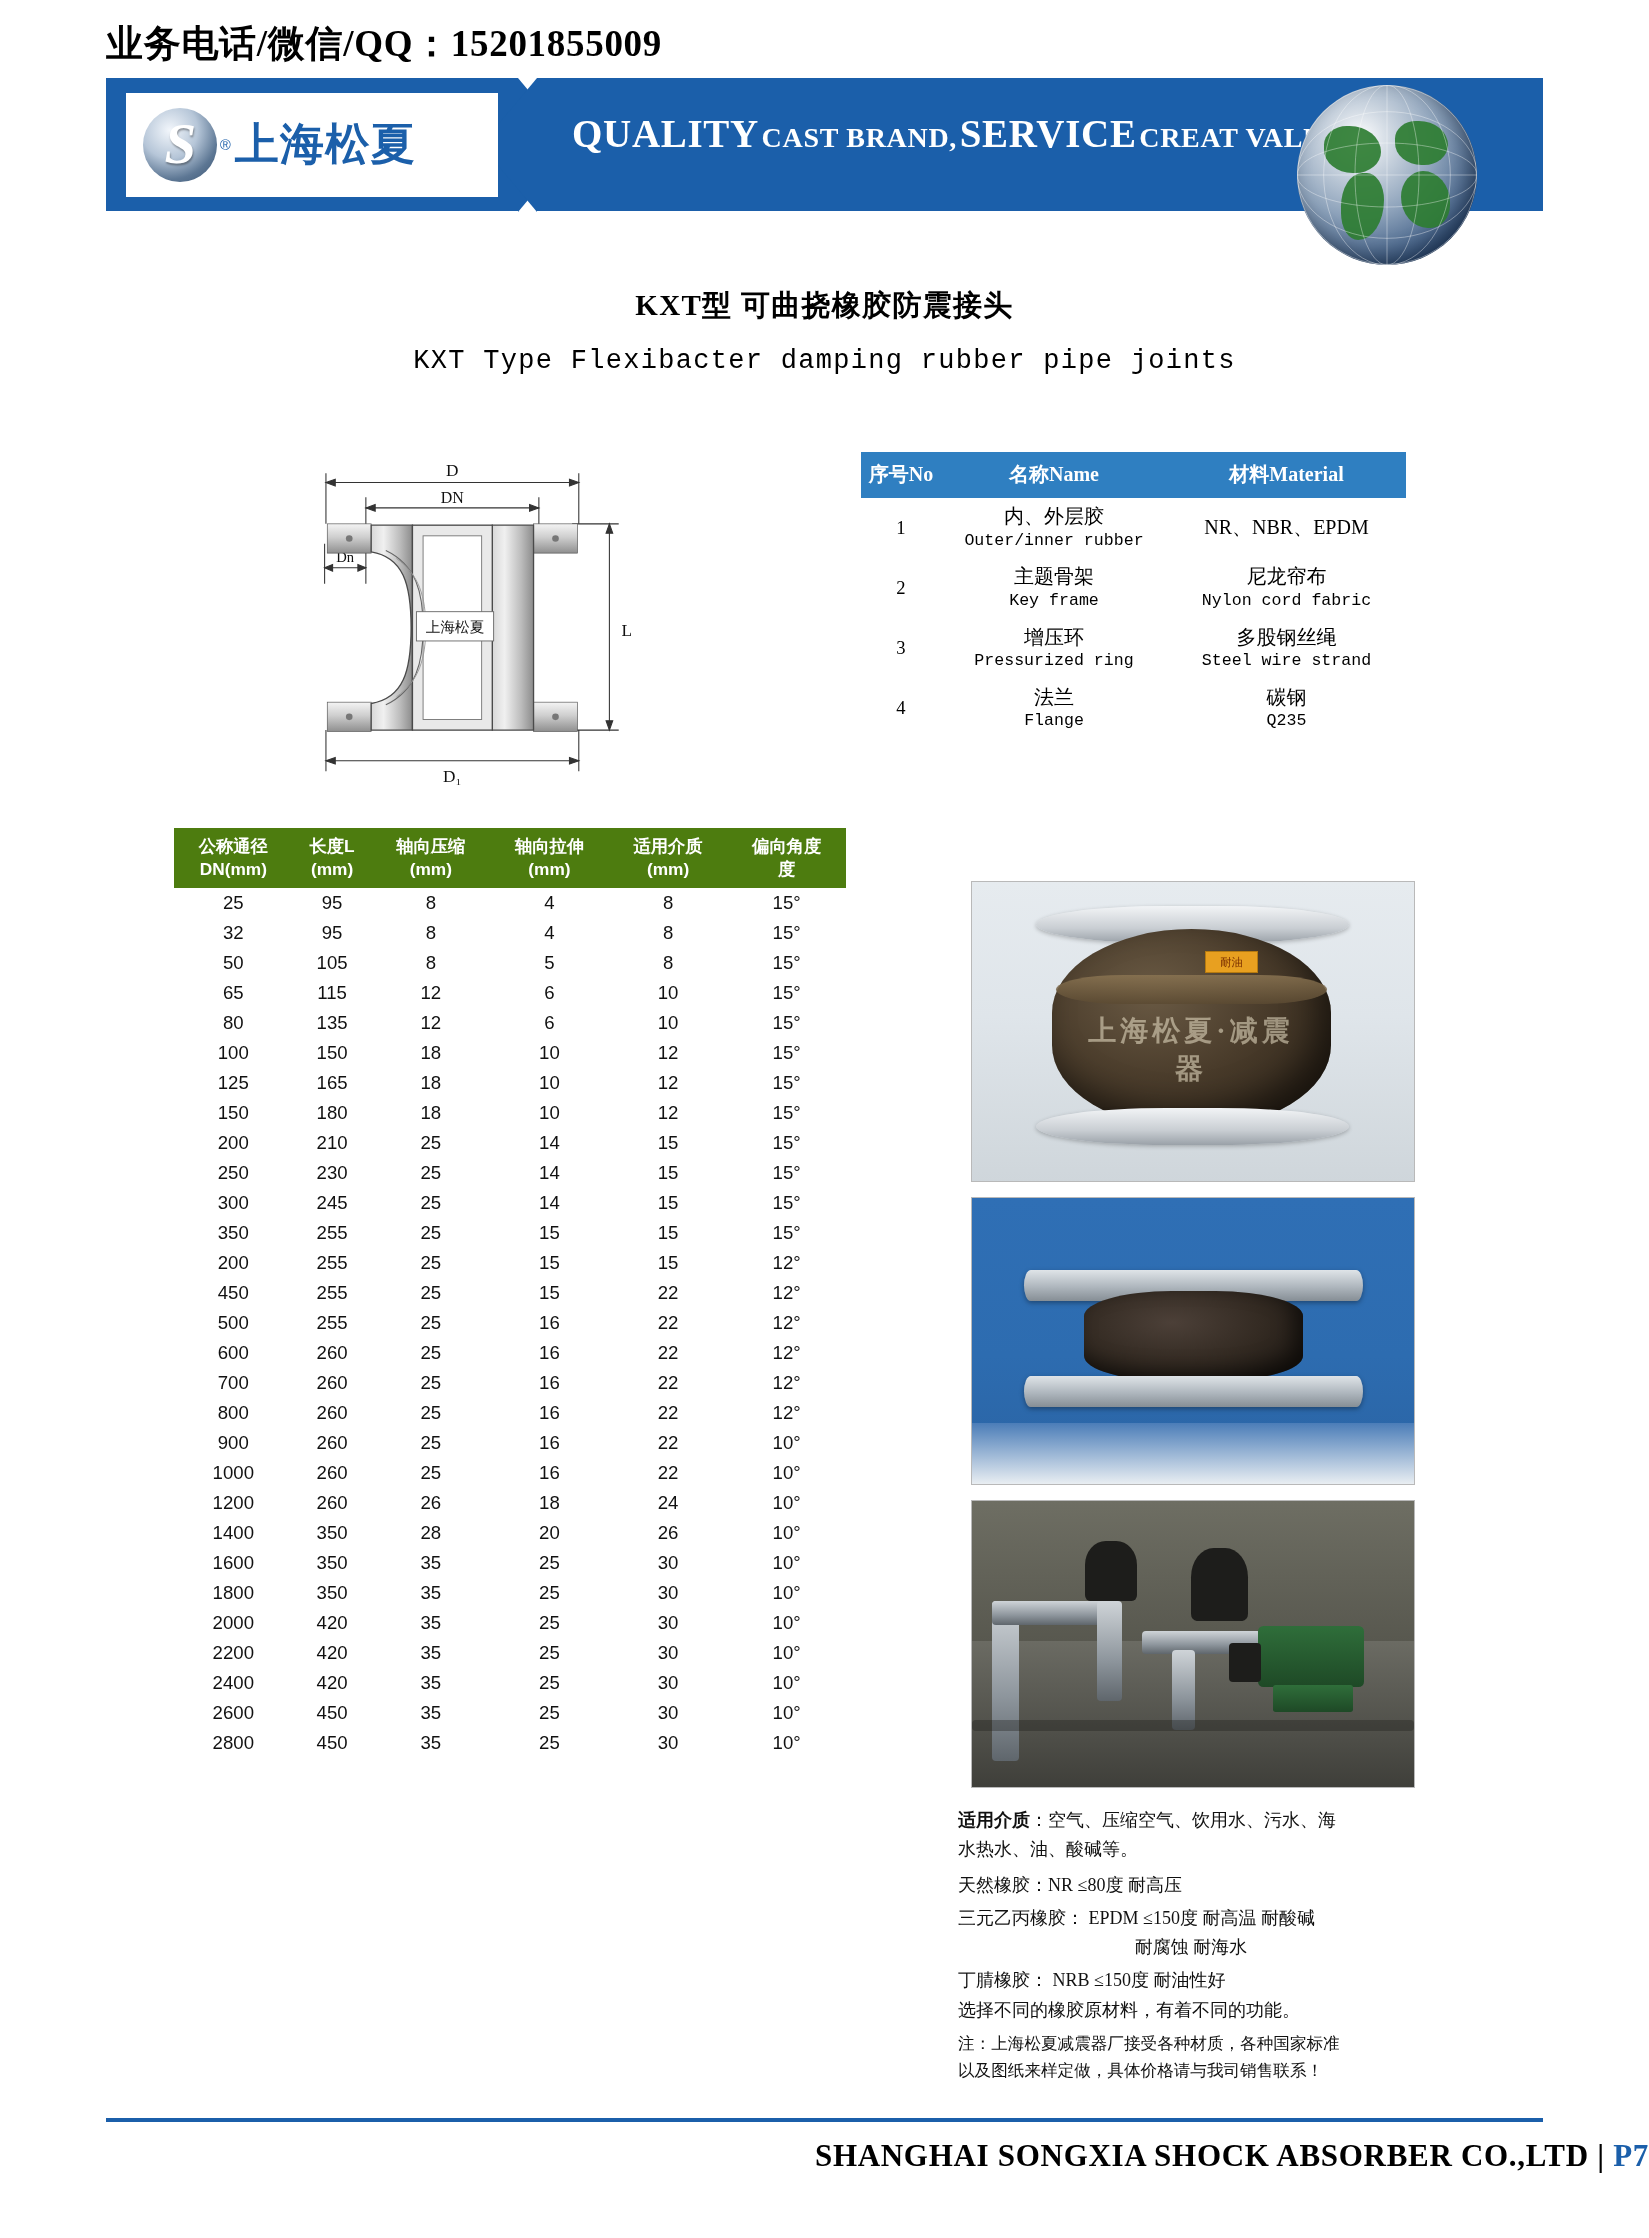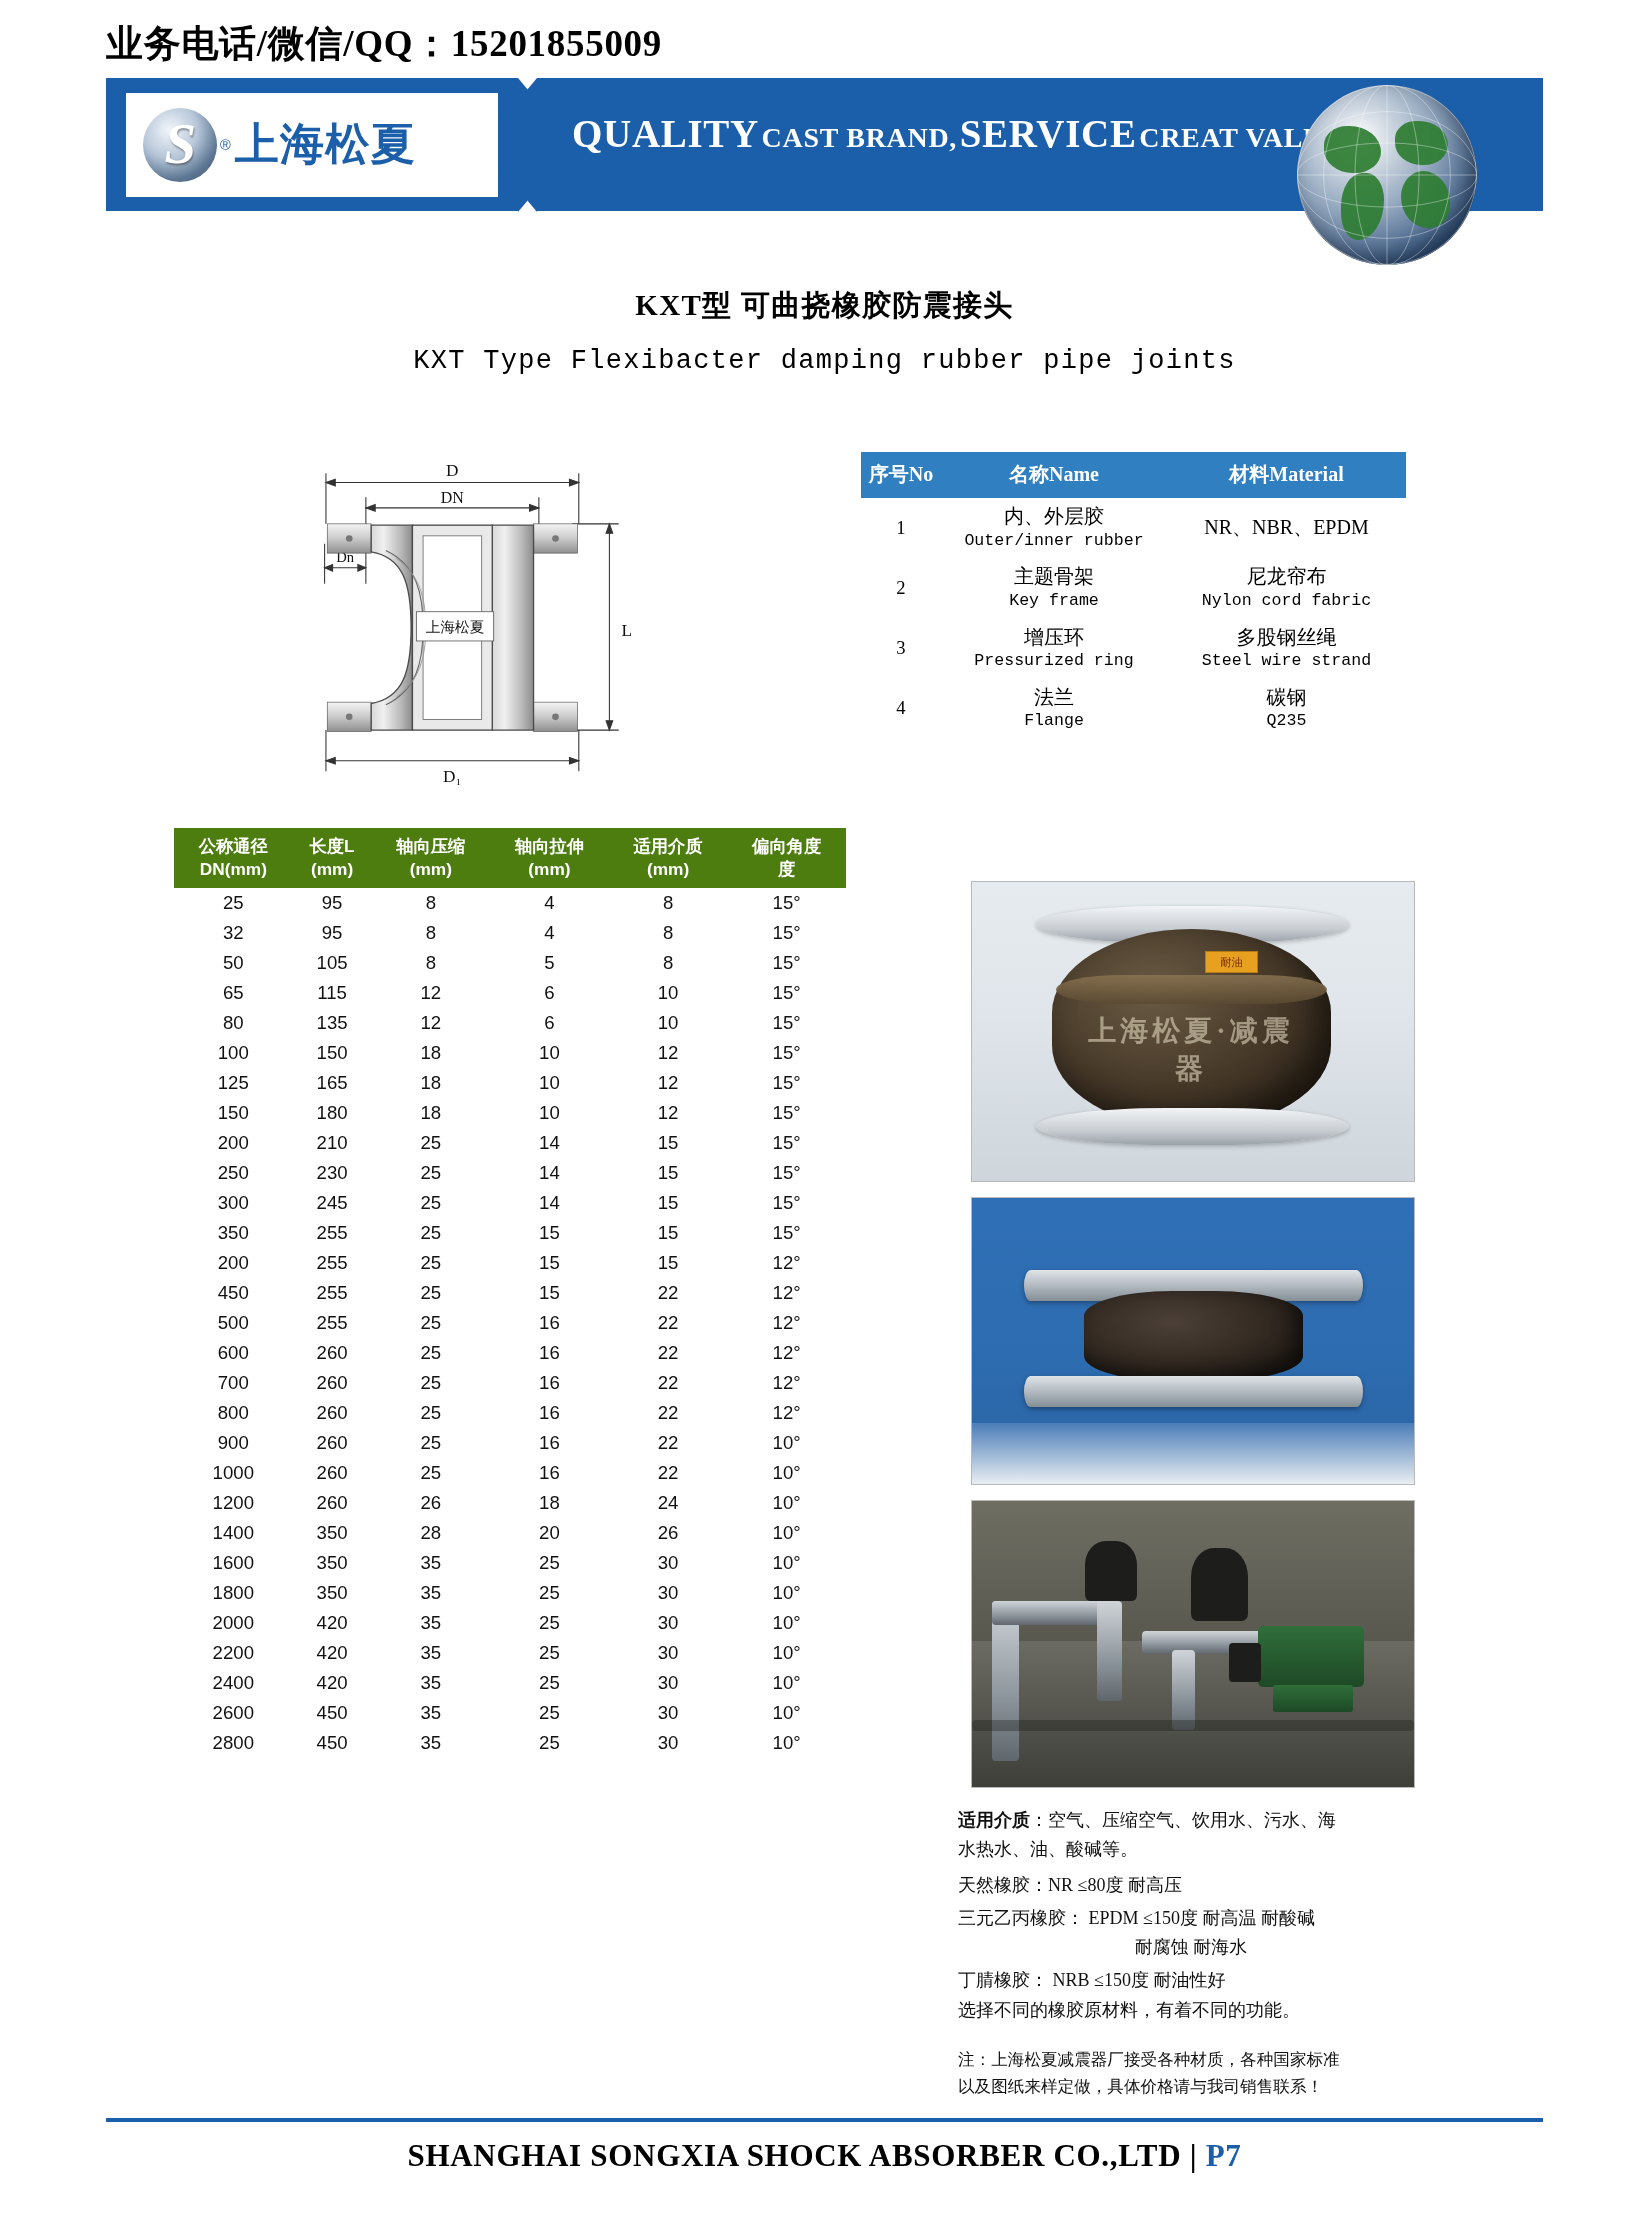--- a/index.html
+++ b/index.html
@@ -368,21 +368,21 @@
     left: 106px;
     top: 2118px;
     width: 1437px;
     height: 4px;
     background: #1b5faa;
   }
   .footer-text {
     position: absolute;
     left: 0; right: 0;
     top: 2138px;
-    text-align: center;
+    text-align: right;
     font-family: "Liberation Serif", serif;
     font-size: 31px;
     font-weight: bold;
     letter-spacing: 0.7px;
   }
   .footer-text .pg { color: #1b5faa; }
 </style>
 </head>
 <body>
 
@@ -866,21 +866,21 @@
   <div class="notes">
     <div>
       <span class="b">适用介质</span><span>：空气、压缩空气、饮用水、污水、海</span>
     </div>
     <div>水热水、油、酸碱等。</div>
     <div style="margin-top:6.7px">天然橡胶：NR  ≤80度  耐高压</div>
     <div style="margin-top:4px">三元乙丙橡胶： EPDM  ≤150度 耐高温 耐酸碱</div>
     <div style="text-align:center">耐腐蚀 耐海水</div>
     <div style="margin-top:4px">丁腈橡胶： NRB  ≤150度 耐油性好</div>
     <div>选择不同的橡胶原材料，有着不同的功能。</div>
-    <div class="small" style="margin-top:22px">注：上海松夏减震器厂接受各种材质，各种国家标准</div>
+    <div class="small" style="margin-top:6px">注：上海松夏减震器厂接受各种材质，各种国家标准</div>
     <div class="small">以及图纸来样定做，具体价格请与我司销售联系！</div>
   </div>
 
   <div class="footer-rule"></div>
   <div class="footer-text">
     <span>SHANGHAI SONGXIA SHOCK ABSORBER CO.,LTD | </span><span class="pg">P7</span>
   </div>
 
 </div>
 

